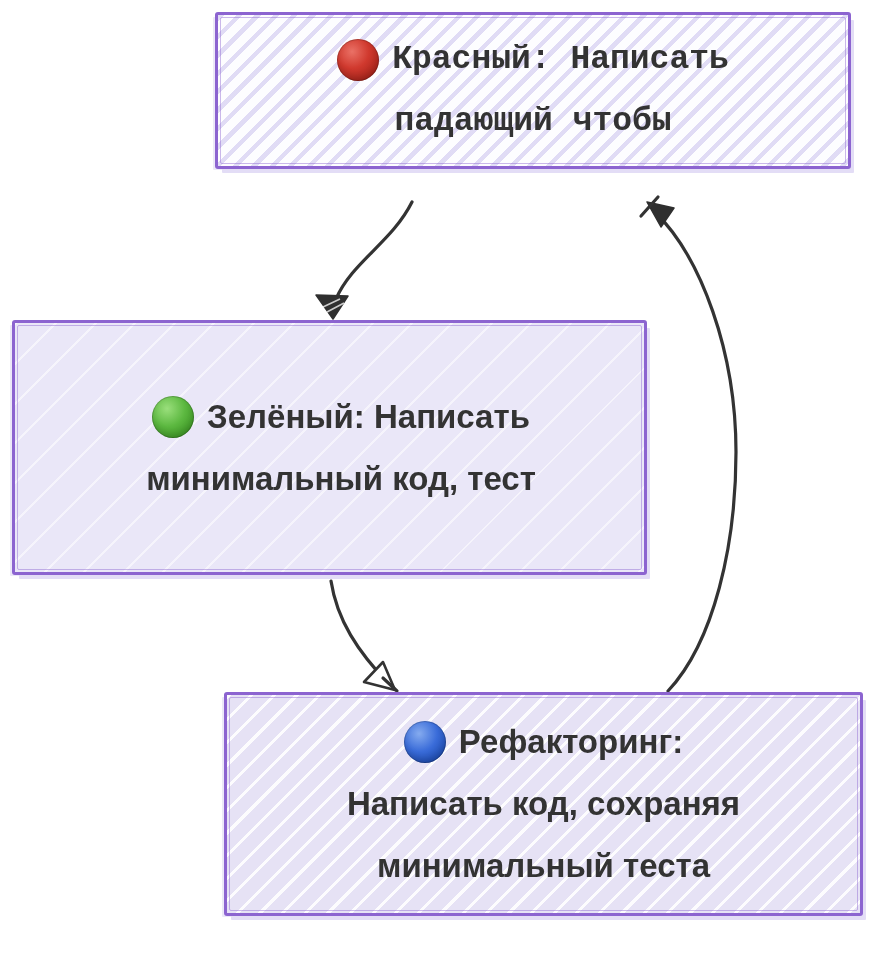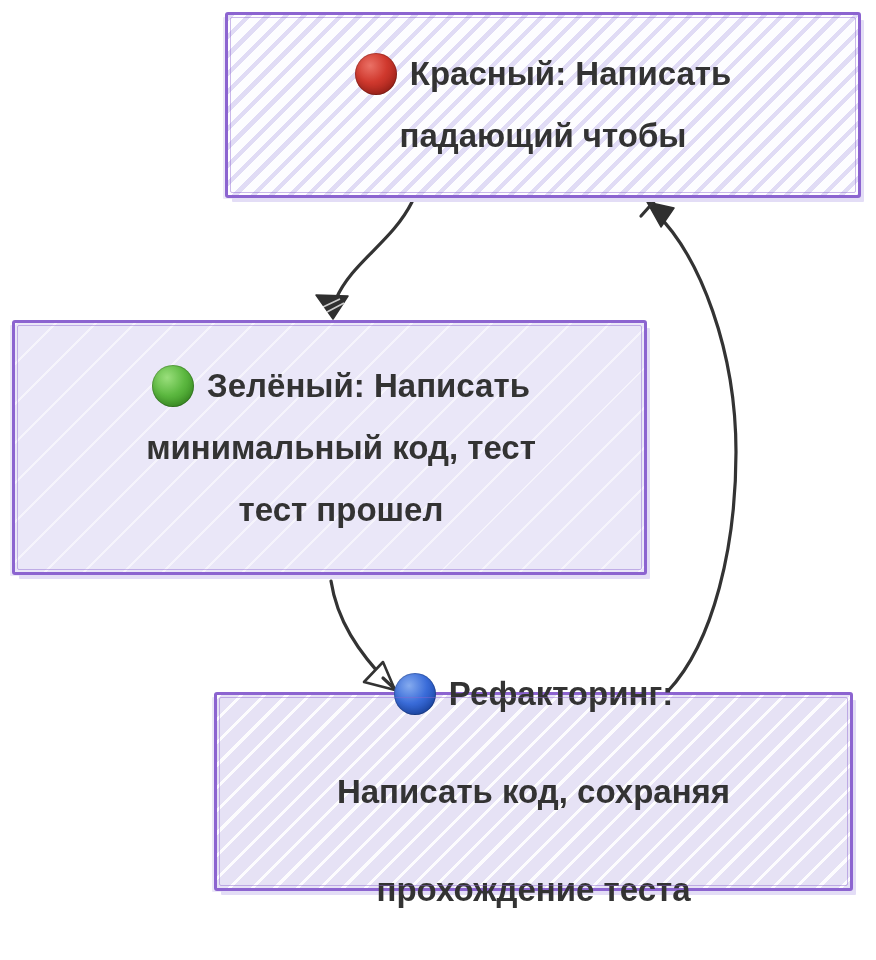--- a/index.html
+++ b/index.html
@@ -41,47 +41,47 @@
   }
   .node::after {
     content: "";
     position: absolute;
     inset: 2px;
     border: 1.5px solid rgba(140, 100, 208, 0.45);
     border-radius: 2px;
     pointer-events: none;
   }
   .node-red {
-    left: 225px; top: 12px;
-    width: 636px; height: 186px;
+    left: 215px; top: 12px;
+    width: 636px; height: 157px;
     background:
       repeating-linear-gradient(135deg,
         rgba(139, 120, 216, 0.25) 0px, rgba(139, 120, 216, 0.25) 4.5px,
         rgba(255, 255, 255, 0) 4.5px, rgba(255, 255, 255, 0) 13px),
       #fdfdff;
+    font-family: Liberation Mono, monospace;
   }
   .node-green {
     left: 12px; top: 320px;
     width: 635px; height: 255px;
     background:
       repeating-linear-gradient(135deg,
         rgba(255, 255, 255, 0.55) 0px, rgba(255, 255, 255, 0.55) 2px,
         rgba(255, 255, 255, 0) 2px, rgba(255, 255, 255, 0) 28px),
       #eae7f8;
     padding-left: 23px;
   }
   .node-refactor {
-    left: 214px; top: 692px;
-    width: 639px; height: 199px;
+    left: 224px; top: 692px;
+    width: 639px; height: 224px;
     background:
       repeating-linear-gradient(135deg,
         rgba(255, 255, 255, 0.9) 0px, rgba(255, 255, 255, 0.9) 3px,
         rgba(255, 255, 255, 0) 3px, rgba(255, 255, 255, 0) 16px),
       #e6e2f5;
-    gap: 36px;
   }
   .node-line {
     display: flex;
     align-items: center;
     justify-content: center;
     white-space: nowrap;
   }
   .status-circle {
     display: inline-block;
     width: 42px;
@@ -164,31 +164,28 @@
   </div>
 
   <div class="node node-green">
     <div class="node-line">
       <span class="status-circle circle-green"></span>
       <span>Зелёный: Написать</span>
     </div>
     <div class="node-line">
       <span>минимальный код, тест</span>
     </div>
-    <div class="node-line">
-      <span>тест прошел</span>
-    </div>
   </div>
 
   <div class="node node-refactor">
     <div class="node-line">
       <span class="status-circle circle-blue"></span>
       <span>Рефакторинг:</span>
     </div>
     <div class="node-line">
       <span>Написать код, сохраняя</span>
     </div>
     <div class="node-line">
-      <span>прохождение теста</span>
+      <span>минимальный теста</span>
     </div>
   </div>
 
 </div>
 
 </body></html>

